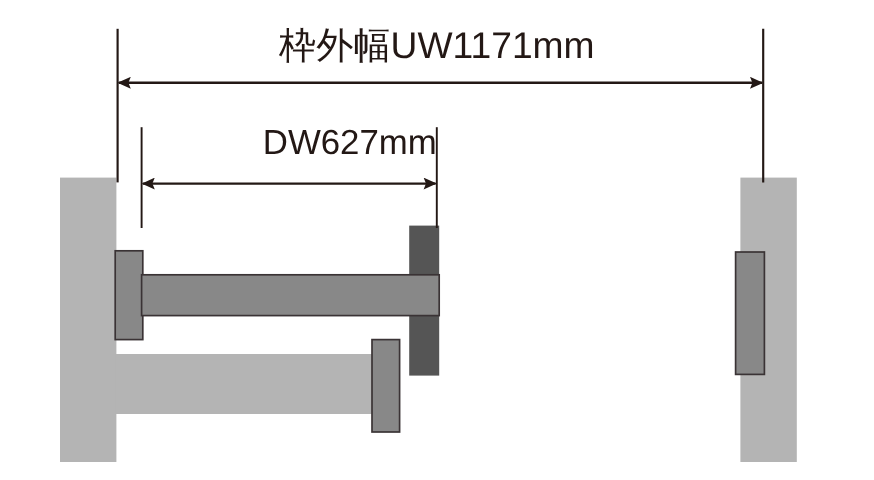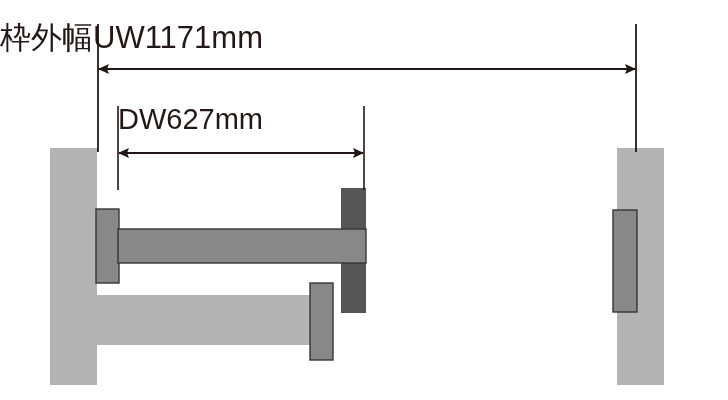--- a/index.html
+++ b/index.html
@@ -29,28 +29,28 @@
     position: absolute;
     white-space: nowrap;
     color: #231815;
     line-height: 1;
     letter-spacing: 0px;
   }
   #uw-label {
     left: 0;
     top: 22px;
     width: 728px;
-    text-align: left;
+    text-align: center;
     font-size: 31px;
   }
   #dw-label {
     left: 118px;
     top: 105px;
     width: 246px;
-    text-align: left;
+    text-align: right;
     font-size: 29px;
   }
 </style>
 </head>
 <body>
 
 <div id="diagram-root">
 
   <svg class="svg-layer" viewBox="0 0 728 400" xmlns="http://www.w3.org/2000/svg">
 

